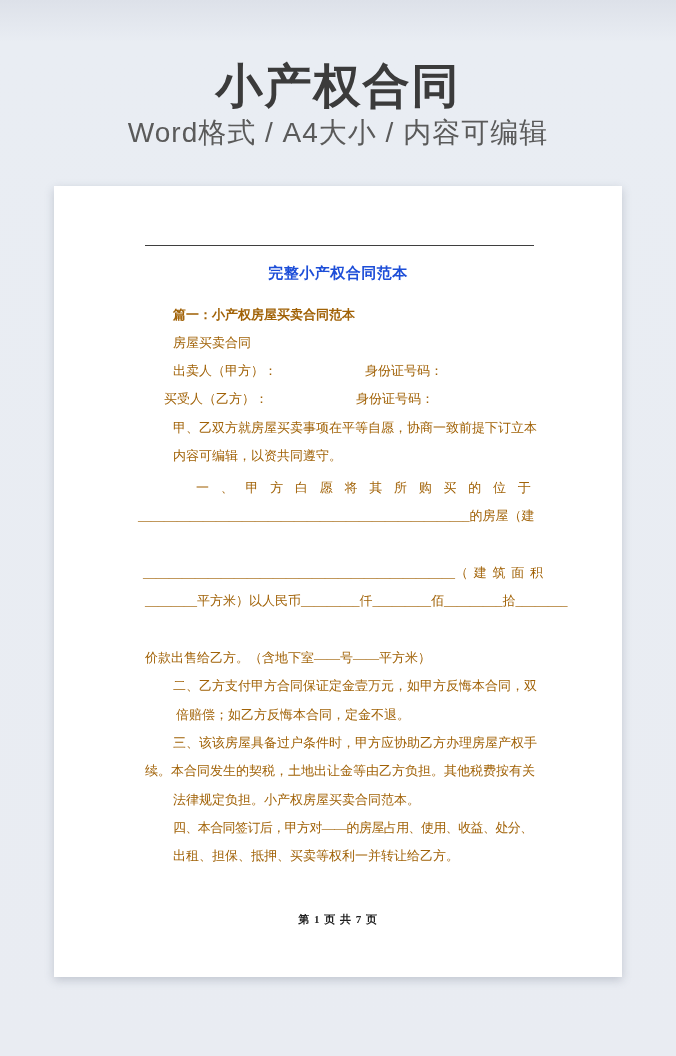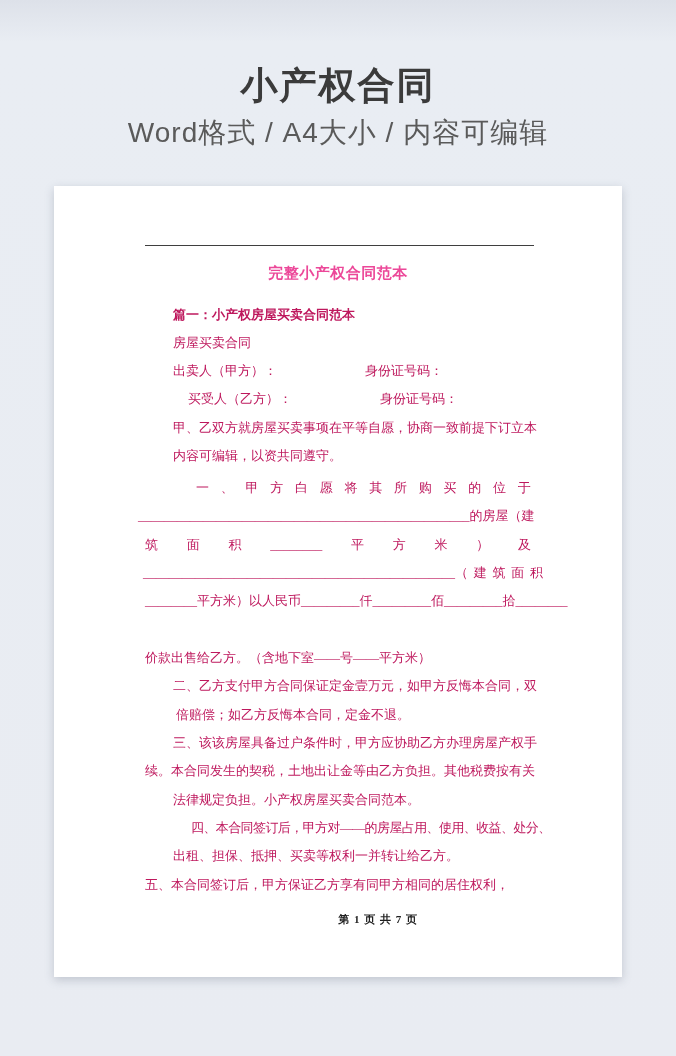--- a/index.html
+++ b/index.html
@@ -4,90 +4,88 @@
 <style>
   html,body{margin:0;padding:0;}
   body{
     width:676px;height:1056px;position:relative;overflow:hidden;
     background:linear-gradient(180deg,#dde1e9 0%,#e9edf3 4%,#e9ecf2 100%);
     font-family:"Liberation Sans","DejaVu Sans",sans-serif;
   }
   
   .hdr-title{
     position:absolute;top:58px;left:0;width:100%;text-align:center;
-    font-size:37px;line-height:56px;font-weight:800;color:#3b3b3b;letter-spacing:2px;
+    font-size:47px;line-height:56px;font-weight:800;color:#3b3b3b;letter-spacing:2px;
   }
   .hdr-sub{
     position:absolute;top:117px;left:0;width:100%;text-align:center;
     font-size:28px;line-height:32px;font-weight:400;color:#5a5a5a;letter-spacing:1px;
   }
   
   .page{
     position:absolute;left:54px;top:186px;width:568px;height:791px;
     background:#ffffff;box-shadow:0 3px 9px rgba(105,115,135,.32);
   }
   .doc-rule{
     position:absolute;left:91px;top:59px;width:389px;height:0;
     border-top:1.4px solid #3f3f3f;
   }
   .doc-title{
     position:absolute;top:77px;left:0;width:100%;text-align:center;
     font-family:"Liberation Serif","DejaVu Serif",serif;
-    font-size:15px;line-height:20px;font-weight:700;color:#ec4899;letter-spacing:.5px;
+    font-size:15px;line-height:20px;font-weight:700;color:#1d4ed8;letter-spacing:.5px;
   }
   .ln{
     position:absolute;white-space:nowrap;
     font-family:"Liberation Serif","DejaVu Serif",serif;
-    font-size:13px;line-height:20px;color:#be185d;
+    font-size:13px;line-height:20px;color:#a16207;
   }
   .b{font-weight:700;}
   .col2{position:absolute;left:192px;top:0;}
   .spread1{word-spacing:8.5px;}   
   .spread2{word-spacing:25.5px;}  
   .spread3{word-spacing:2.5px;}   
-  .tight{letter-spacing:-0.6px;margin-left:18px;}
+  .tight{letter-spacing:-0.6px;}
   .doc-footer{
     position:absolute;top:724px;left:0;width:100%;text-align:center;
     font-family:"Liberation Serif","DejaVu Serif",serif;
-    font-size:11px;line-height:18px;font-weight:700;color:#1f1f1f;letter-spacing:1px;padding-left:40px;
+    font-size:11px;line-height:18px;font-weight:700;color:#1f1f1f;letter-spacing:1px;
   }
 </style>
 </head>
 <body>
 
 <div class="hdr-title">小产权合同</div>
 <div class="hdr-sub">Word格式 / A4大小 / 内容可编辑</div>
 
 <div class="page">
   <div class="doc-rule"></div>
   <div class="doc-title">完整小产权合同范本</div>
 
   <div class="ln b" style="top:119px;left:119px">篇一：小产权房屋买卖合同范本</div>
   <div class="ln" style="top:147px;left:119px">房屋买卖合同</div>
 
   <div class="ln" style="top:175px;left:119px">
     <span>出卖人（甲方）：</span>
     <span class="col2">身份证号码：</span>
   </div>
-  <div class="ln" style="top:203px;left:134px">
+  <div class="ln" style="top:203px;left:110px">
     <span>买受人（乙方）：</span>
     <span class="col2">身份证号码：</span>
   </div>
 
   <div class="ln" style="top:232px;left:119px">甲、乙双方就房屋买卖事项在平等自愿，协商一致前提下订立本</div>
   <div class="ln" style="top:260px;left:119px">内容可编辑，以资共同遵守。</div>
   <div class="ln spread1" style="top:292px;left:142px">一 、 甲 方 白 愿 将 其 所 购 买 的 位 于</div>
   <div class="ln" style="top:320px;left:84px">___________________________________________________的房屋（建</div>
-  <div class="ln spread2" style="top:349px;left:91px">筑 面 积 ________ 平 方 米 ） 及</div>
   <div class="ln spread3" style="top:377px;left:89px">________________________________________________（ 建 筑 面 积</div>
   <div class="ln" style="top:405px;left:91px">________平方米）以人民币_________仟_________佰_________拾________</div>
   <div class="ln" style="top:462px;left:91px">价款出售给乙方。（含地下室——号——平方米）</div>
   <div class="ln" style="top:490px;left:119px">二、乙方支付甲方合同保证定金壹万元，如甲方反悔本合同，双</div>
   <div class="ln" style="top:519px;left:122px">倍赔偿；如乙方反悔本合同，定金不退。</div>
   <div class="ln" style="top:547px;left:119px">三、该该房屋具备过户条件时，甲方应协助乙方办理房屋产权手</div>
   <div class="ln" style="top:575px;left:91px">续。本合同发生的契税，土地出让金等由乙方负担。其他税费按有关</div>
   <div class="ln" style="top:604px;left:119px">法律规定负担。小产权房屋买卖合同范本。</div>
   <div class="ln tight" style="top:632px;left:119px">四、本合同签订后，甲方对——的房屋占用、使用、收益、处分、</div>
   <div class="ln" style="top:660px;left:119px">出租、担保、抵押、买卖等权利一并转让给乙方。</div>
-  <div class="ln" style="top:689px;left:91px">五、本合同签订后，甲方保证乙方享有同甲方相同的居住权利，</div>
 
   <div class="doc-footer">第 1 页 共 7 页</div>
 </div>
 
 </body></html>

